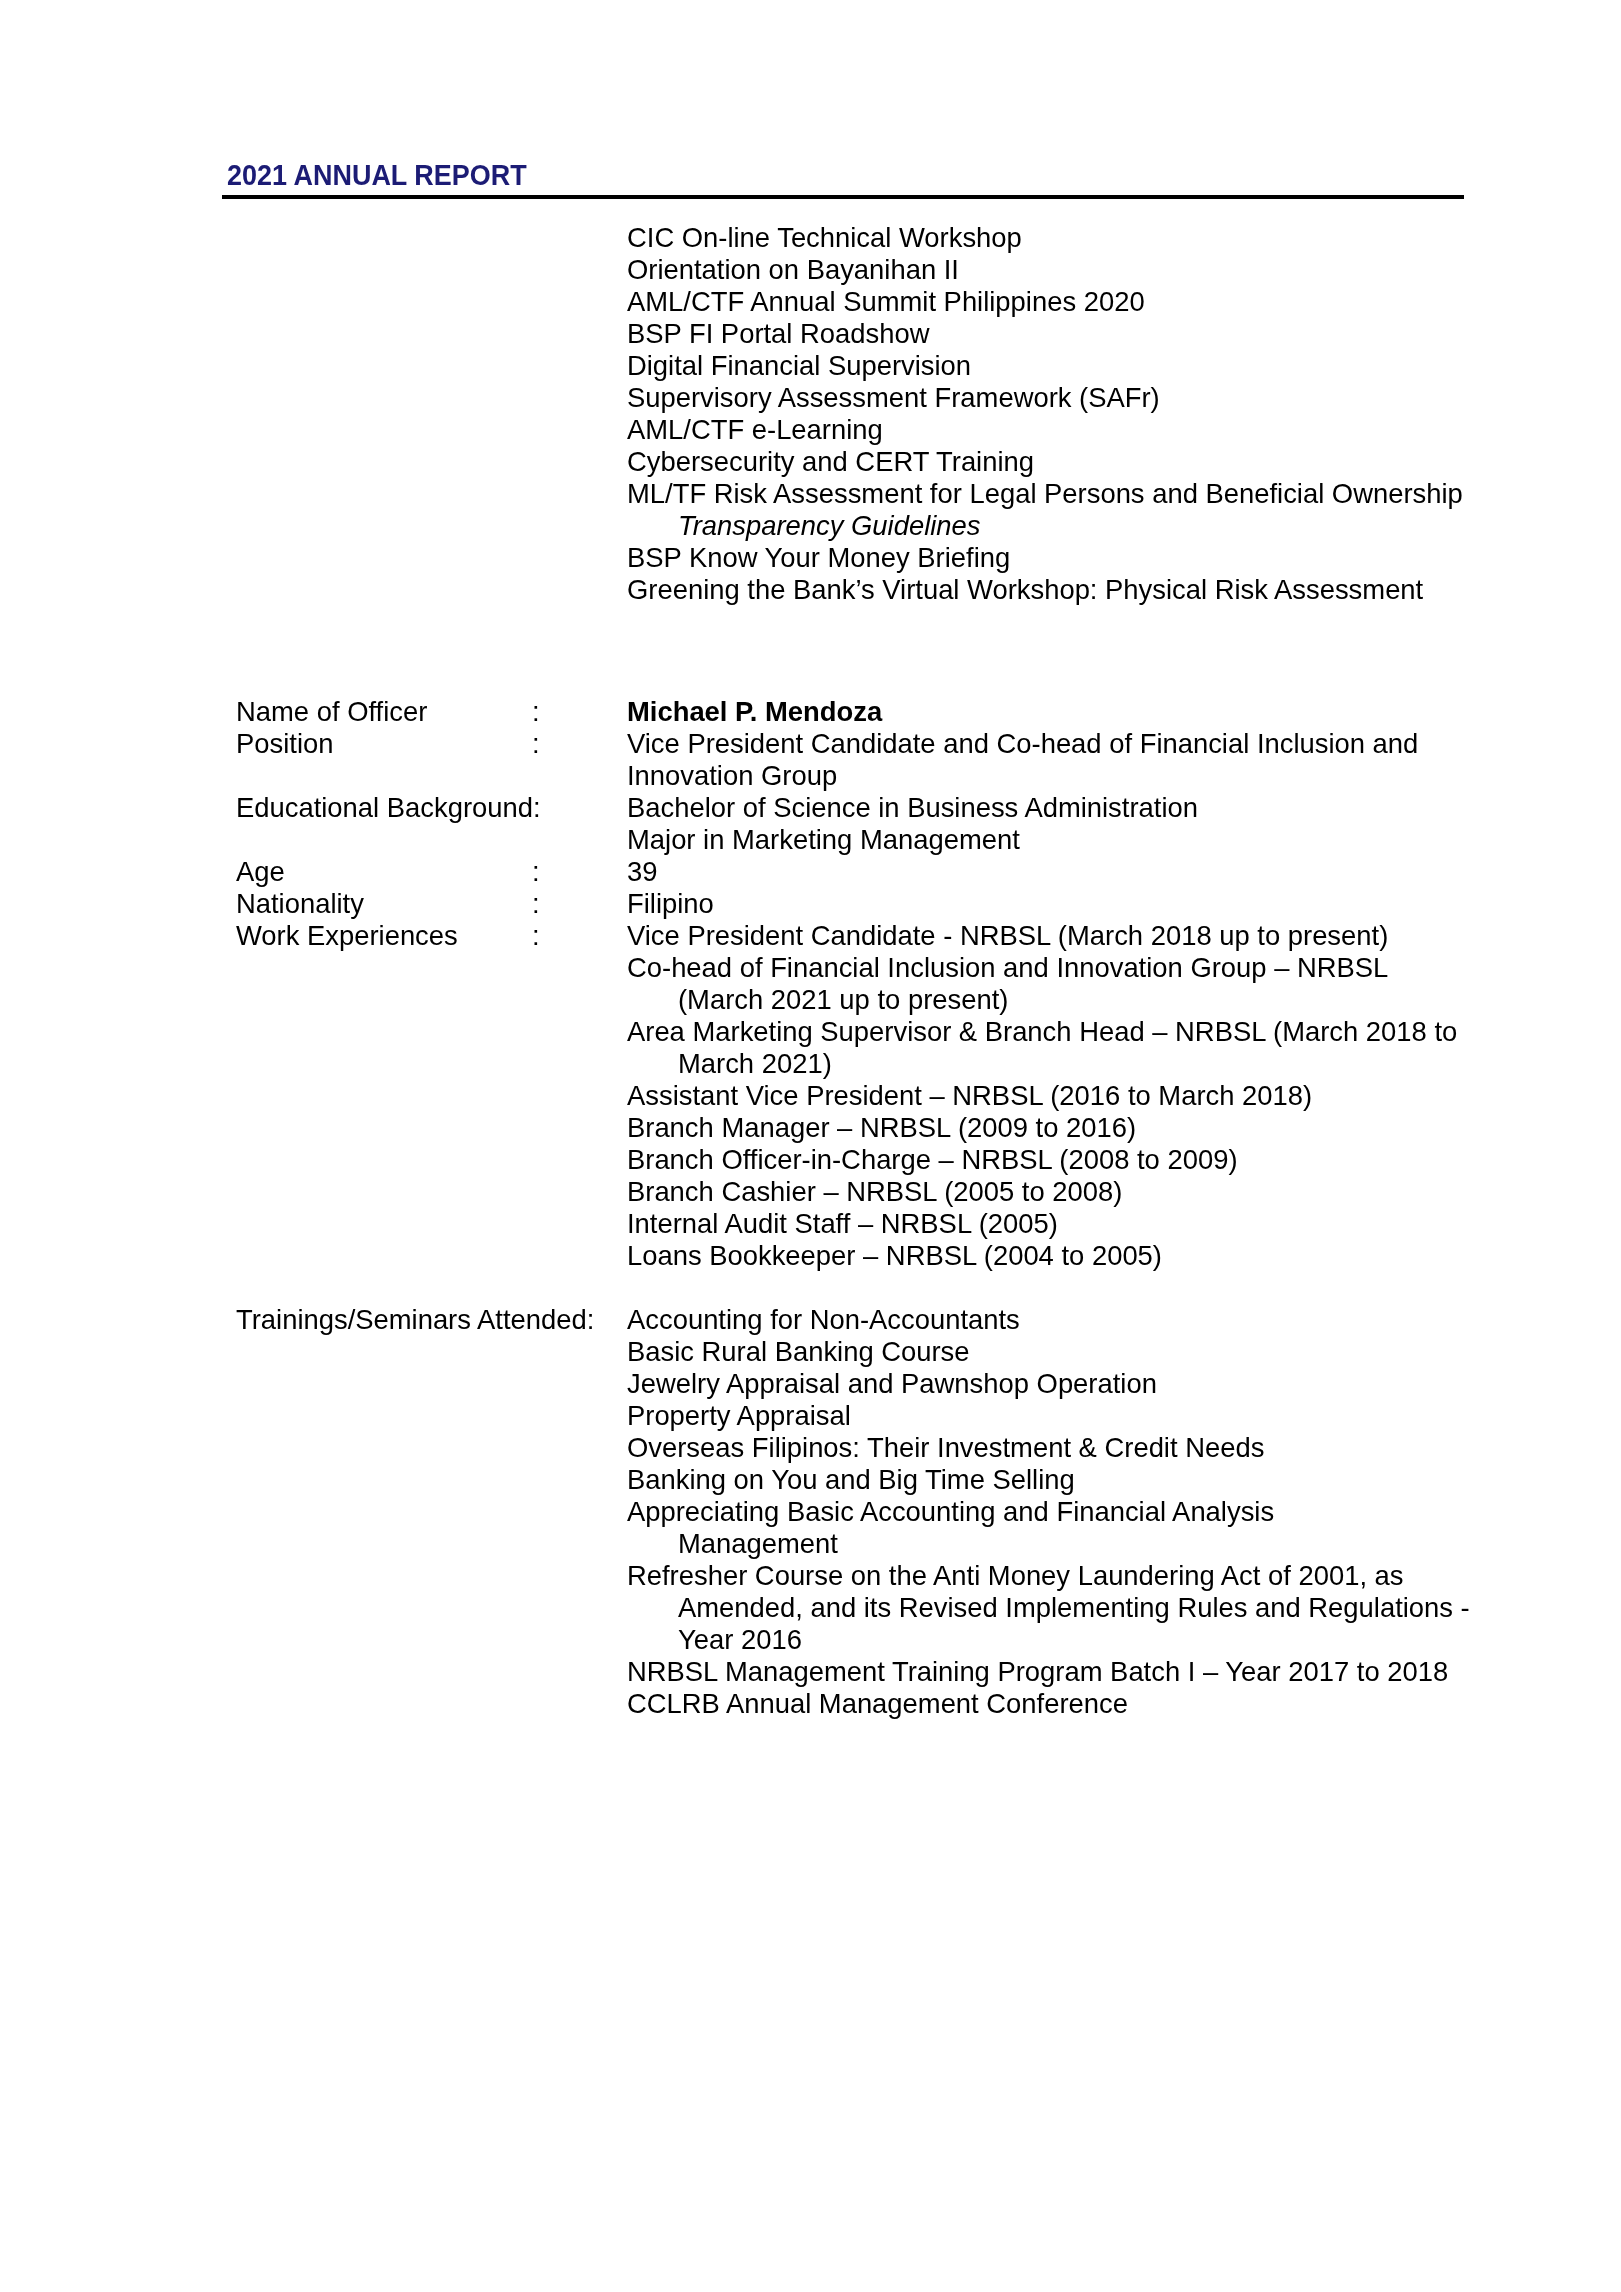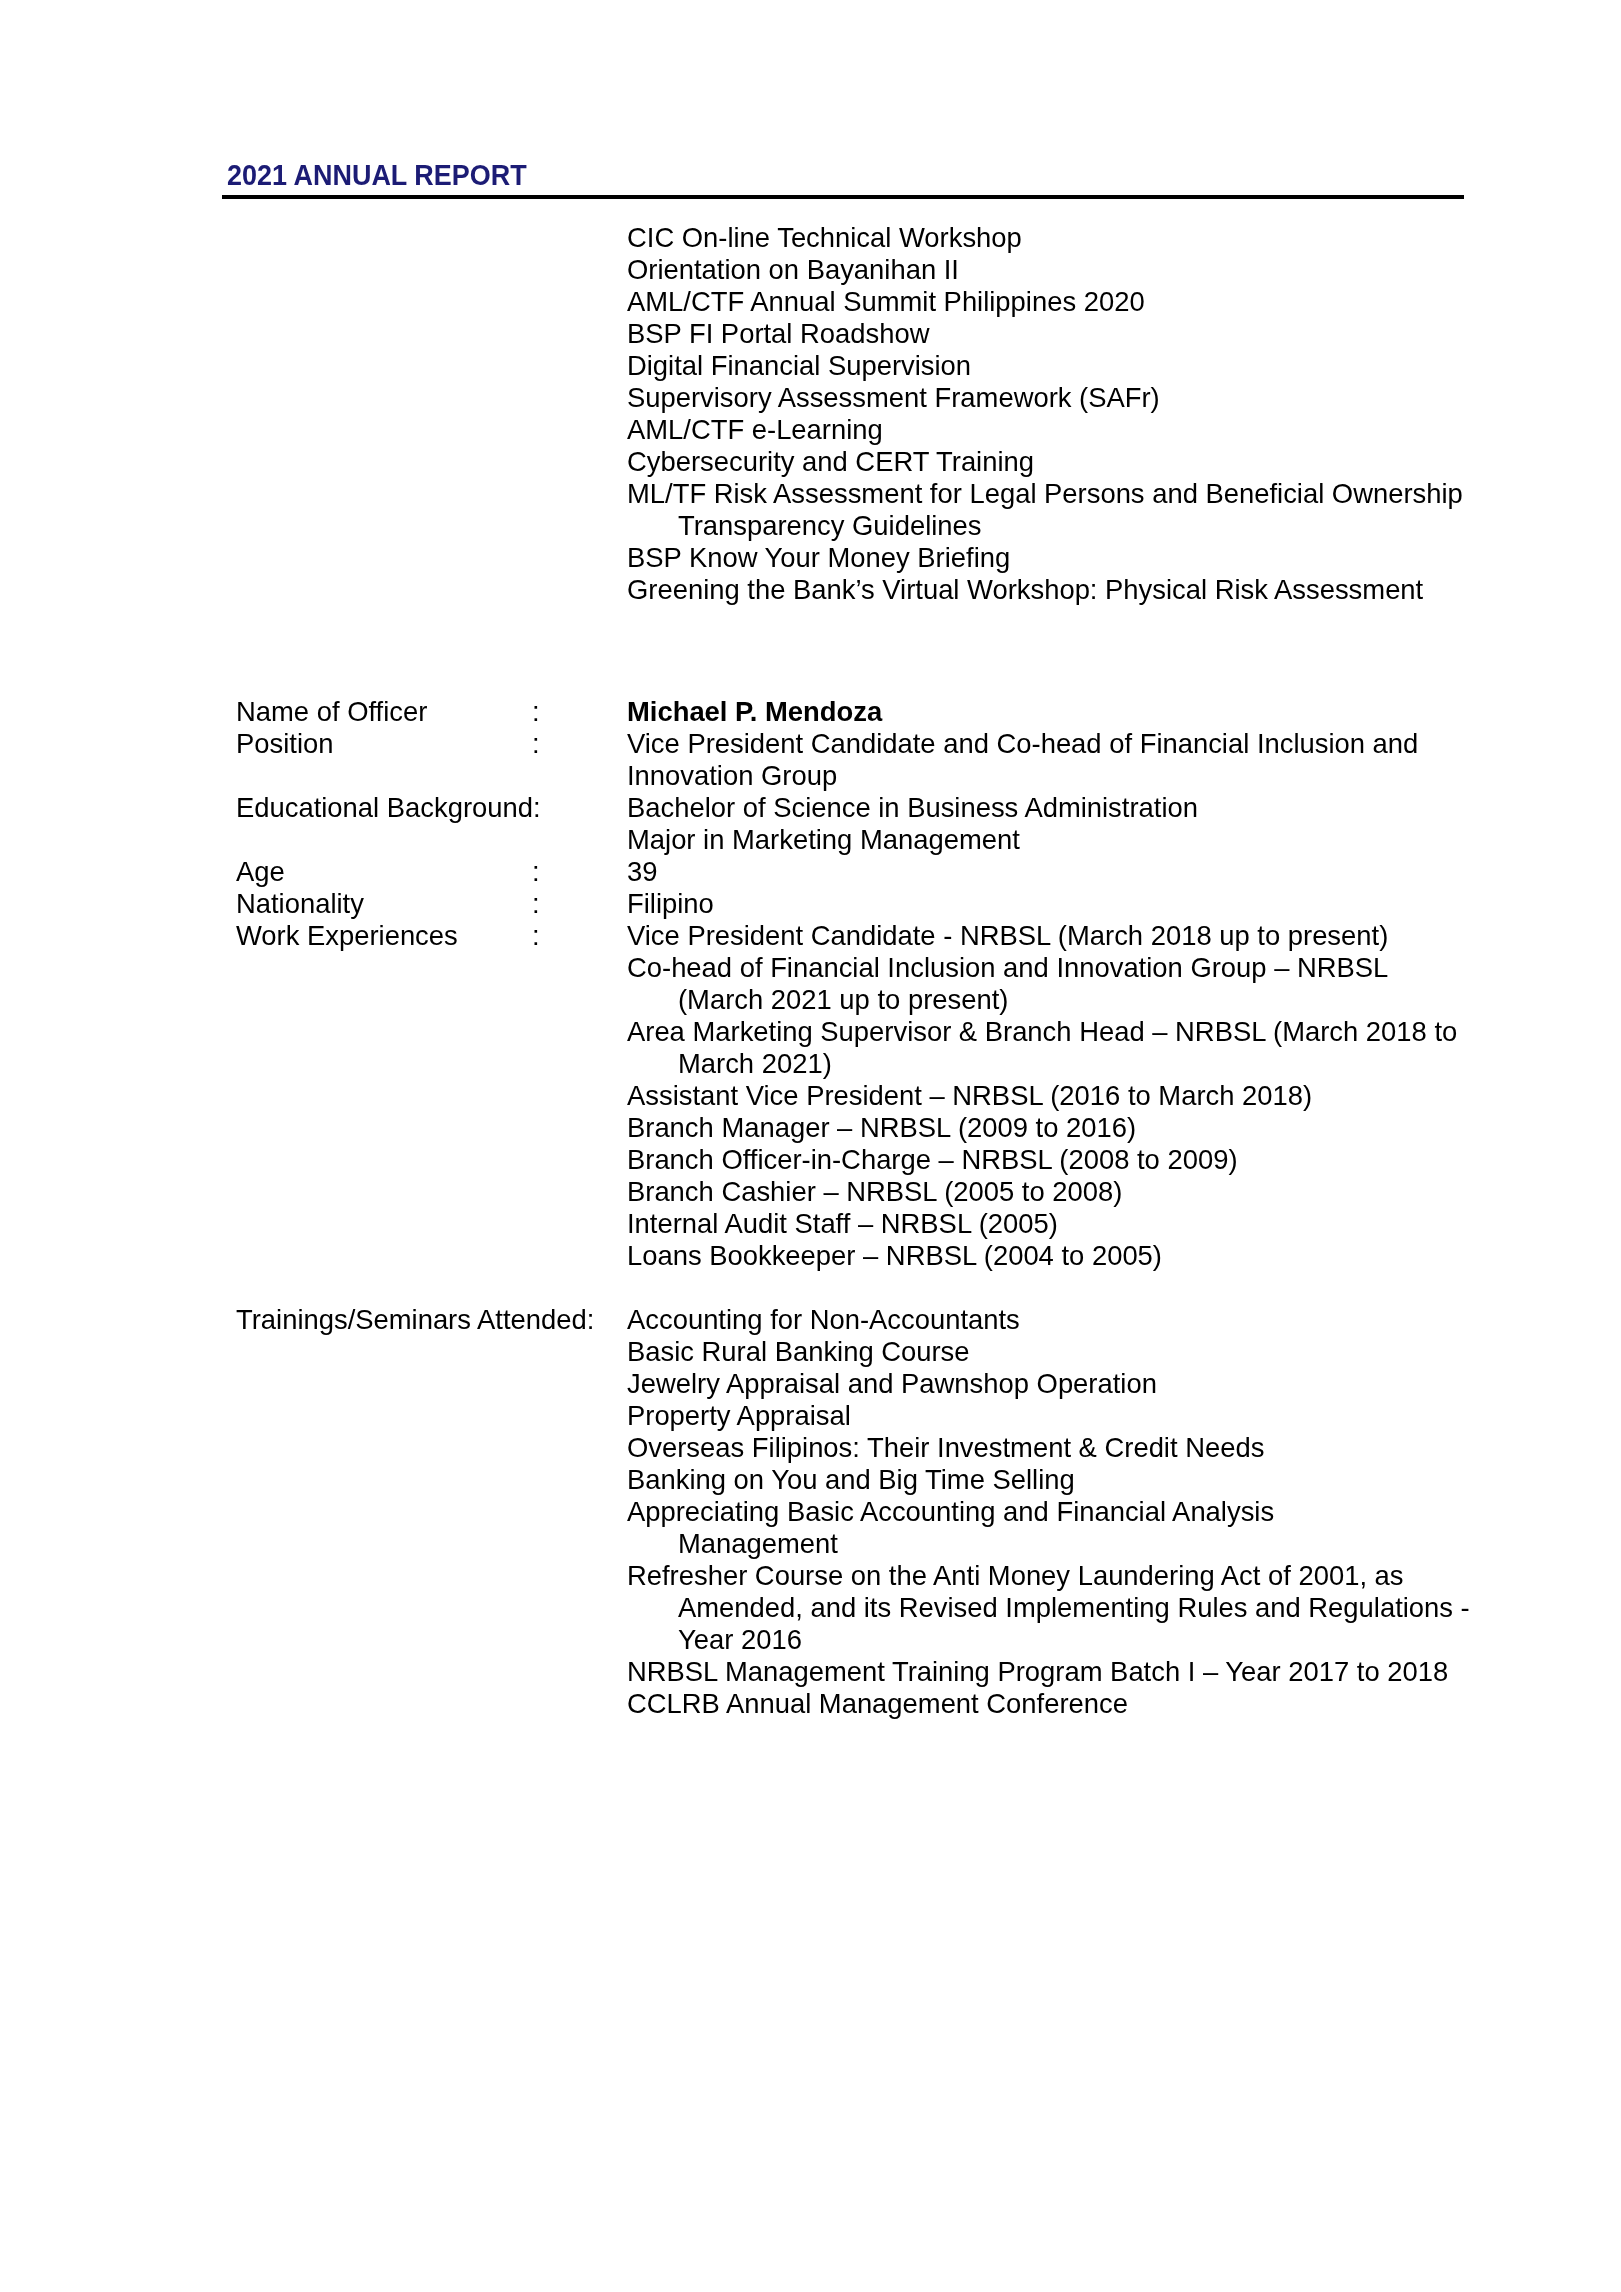--- a/index.html
+++ b/index.html
@@ -13,21 +13,21 @@
   .doc-title{
     position:absolute; left:191px; top:159px;
     font-size:29px; font-weight:bold; color:var(--navy);
     transform:scaleX(0.93); transform-origin:left center; white-space:nowrap;
   }
   .header-rule{ position:absolute; left:186px; top:195px; width:1242px; height:3.9px; background:var(--ink); }
 
   
   .block-top{ position:absolute; left:591px; top:222px; }
   .tline{ height:32px; line-height:32px; white-space:nowrap; }
-  .tline.indent{ padding-left:51px; }
+  .tline.indent{ padding-left:51px;font-style:italic; }
 
   
   .block-officer{ position:absolute; left:200px; top:696px; width:1392px; }
   .orow{ position:relative; height:32px; line-height:32px; white-space:nowrap; }
   .orow .lbl{ position:absolute; left:0;text-align:right; }
   .orow .col{ position:absolute; left:296px; }
   .orow .val{ position:absolute; left:391px; }
   .orow.indent .val{ left:442px; }
   .orow.bold .val{ font-weight:bold;text-align:center; }
   .trainings-list{ margin-top:32px; }

